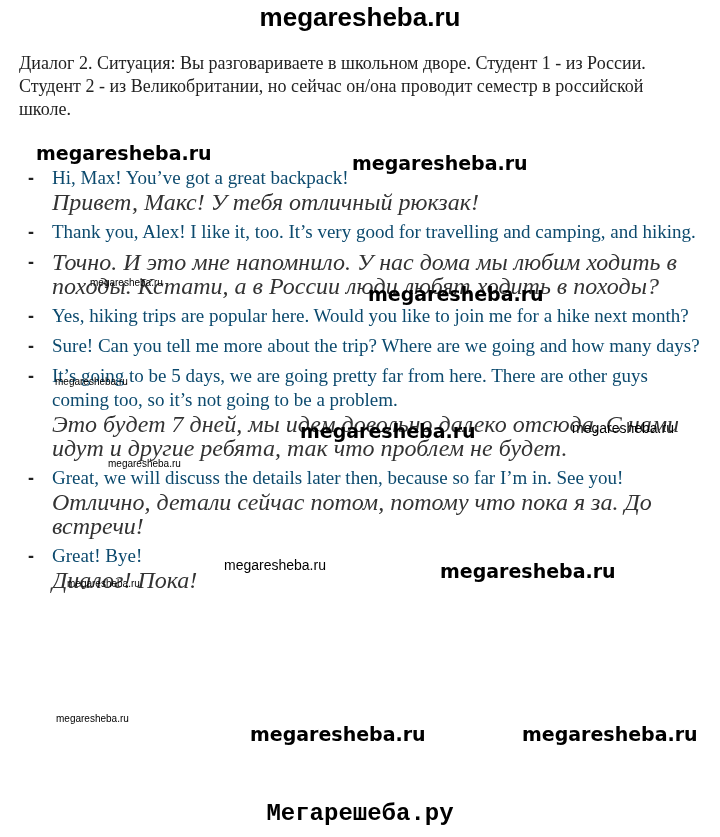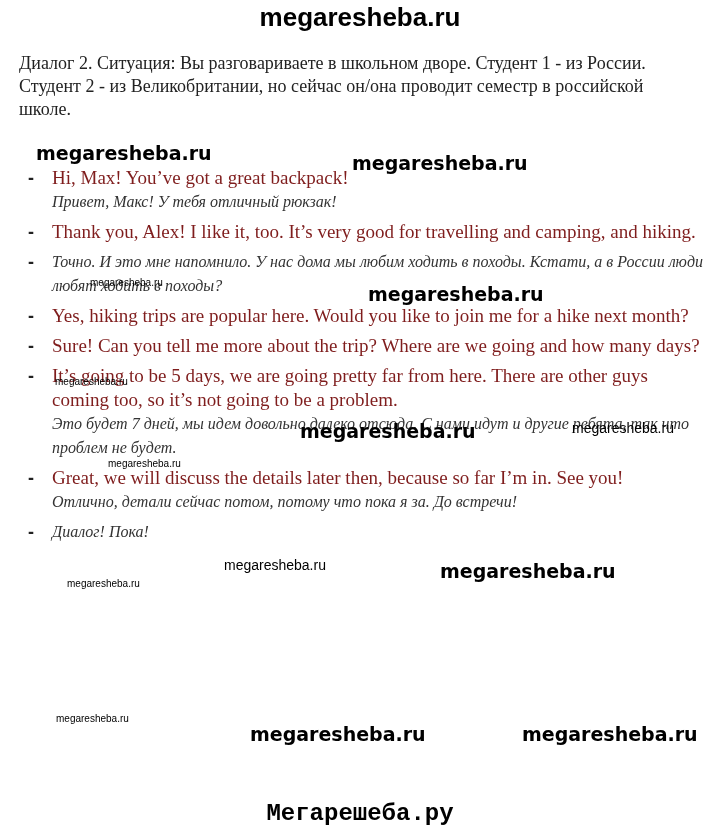--- a/index.html
+++ b/index.html
@@ -12,24 +12,24 @@
     position: absolute; left: 19px; top: 52px; width: 670px;
     font-family: "Liberation Serif", serif; font-size: 18px; line-height: 23px; color: #222;
   }
   .dialog { position: absolute; left: 28px; top: 166px; width: 680px; }
   .turn { position: relative; padding-left: 24px; margin-bottom: 6px; }
   .dash {
     position: absolute; left: 0; top: 0; font-family: "Liberation Sans", sans-serif;
     font-weight: bold; font-size: 18px; line-height: 24px; color: #222;
   }
   .en {
-    font-family: "Liberation Serif", serif; font-size: 19px; line-height: 24px; color: #7f1d1d;
+    font-family: "Liberation Serif", serif; font-size: 19px; line-height: 24px; color: #0c4a6e;
   }
   .ru {
-    font-family: "Liberation Serif", serif; font-style: italic; font-size: 16px; line-height: 24px; color: #333;
+    font-family: "Liberation Serif", serif; font-style: italic; font-size: 24px; line-height: 24px; color: #333;
   }
   .wm {
     position: absolute; font-family: "DejaVu Sans", sans-serif; font-weight: bold; color: #000;
     white-space: nowrap;
   }
   .wm-big { font-size: 19px; }
   .wm-mid { font-family: "Liberation Sans", sans-serif; font-weight: normal; font-size: 14px; }
   .wm-small { font-family: "Liberation Sans", sans-serif; font-weight: normal; font-size: 10px; }
   .site-footer {
     position: absolute; left: 0; top: 800px; width: 720px; text-align: center;
@@ -70,20 +70,21 @@
     <div class="en">It’s going to be 5 days, we are going pretty far from here. There are other guys coming too, so it’s not going to be a problem.</div>
     <div class="ru">Это будет 7 дней, мы идем довольно далеко отсюда. С нами идут и другие ребята, так что проблем не будет.</div>
   </div>
   <div class="turn">
     <span class="dash">-</span>
     <div class="en">Great, we will discuss the details later then, because so far I’m in. See you!</div>
     <div class="ru">Отлично, детали сейчас потом, потому что пока я за. До встречи!</div>
   </div>
   <div class="turn">
     <span class="dash">-</span>
+    <div class="en">Great! Bye!</div>
     <div class="ru">Диалог! Пока!</div>
   </div>
 </div>
 
 <div class="wm wm-big" style="left:36px;top:142px;">megaresheba.ru</div>
 <div class="wm wm-big" style="left:352px;top:152px;">megaresheba.ru</div>
 <div class="wm wm-small" style="left:90px;top:277px;">megaresheba.ru</div>
 <div class="wm wm-big" style="left:368px;top:283px;">megaresheba.ru</div>
 <div class="wm wm-small" style="left:55px;top:376px;">megaresheba.ru</div>
 <div class="wm wm-big" style="left:300px;top:420px;">megaresheba.ru</div>

